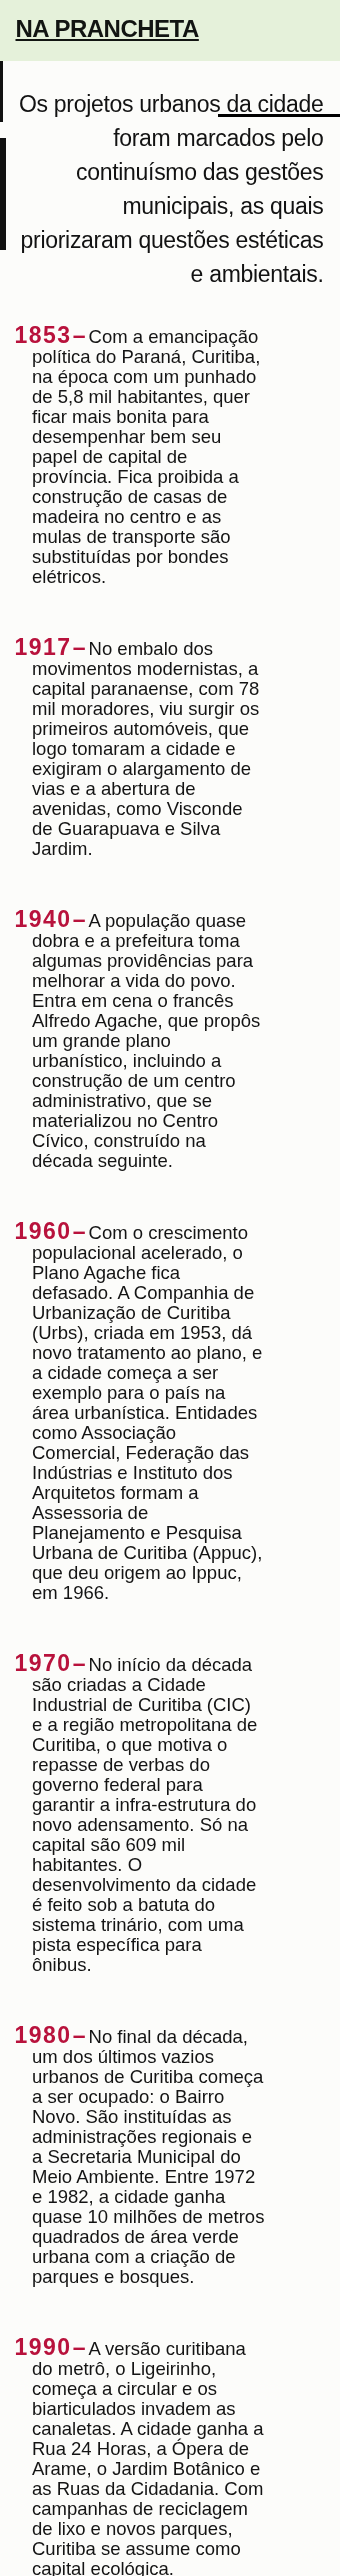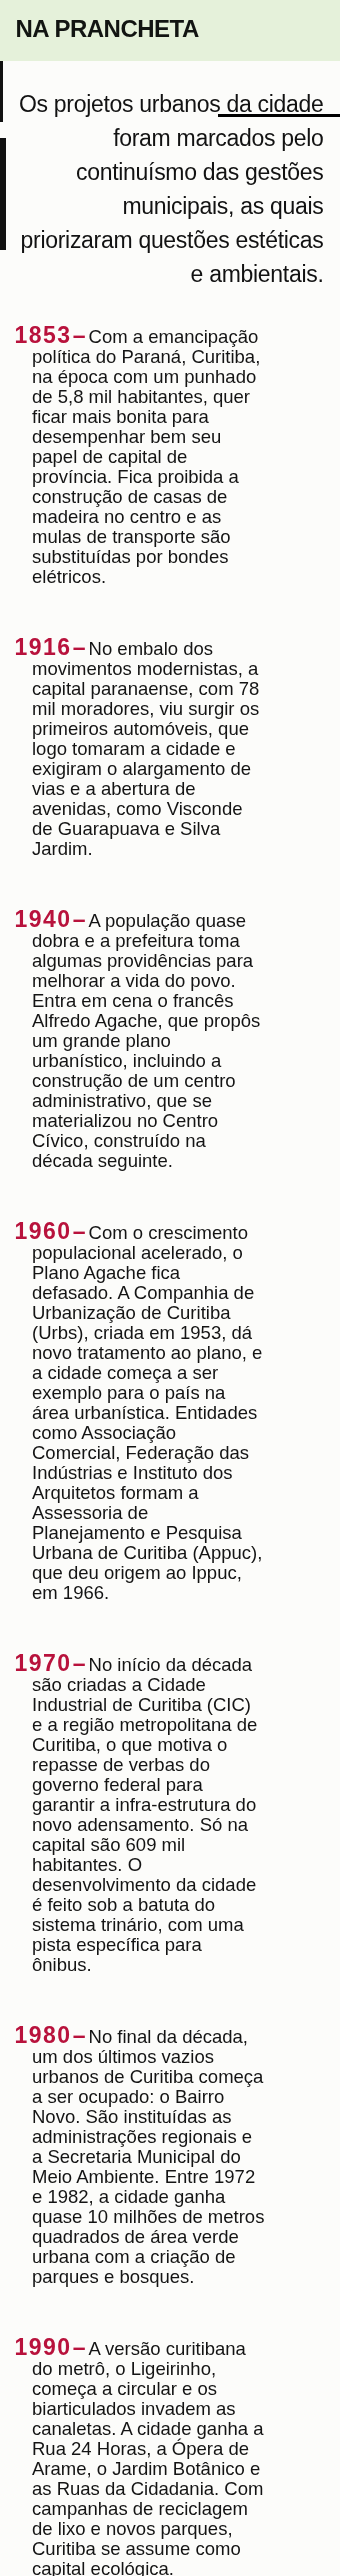--- a/index.html
+++ b/index.html
@@ -36,20 +36,21 @@
     background: #e5f1da;
   }
   .band h1 {
     margin: 0;
     padding: 16.5px 0 0 15.5px;
     font-size: 24px;
     line-height: 1;
     font-weight: 700;
     letter-spacing: -0.5px;
     color: #121512;
+    text-decoration: underline;
   }
   
   .intro-underline {
     position: absolute;
     top: 114px;
     left: 218px;
     width: 122px;
     height: 2.6px;
     background: #000;
   }
@@ -102,21 +103,21 @@
   <header class="band">
     <h1>NA PRANCHETA</h1>
   </header>
 
   <div class="intro-underline"></div>
 
   <p class="intro">Os projetos urbanos da cidade foram marcados pelo continuísmo das gestões municipais, as quais priorizaram questões estéticas e ambientais.</p>
 
   <section class="timeline" id="timeline">
       <div class="entry"><span class="year">1853</span><span class="dash">–</span><span class="etext">Com a emancipação política do Paraná, Curitiba, na época com um punhado de 5,8 mil habitantes, quer ficar mais bonita para desempenhar bem seu papel de capital de província. Fica proibida a construção de casas de madeira no centro e as mulas de transporte são substituídas por bondes elétricos.</span></div>
-      <div class="entry"><span class="year">1916</span><span class="dash">–</span><span class="etext">No embalo dos movimentos modernistas, a capital paranaense, com 78 mil moradores, viu surgir os primeiros automóveis, que logo tomaram a cidade e exigiram o alargamento de vias e a abertura de avenidas, como Visconde de Guarapuava e Silva Jardim.</span></div>
+      <div class="entry"><span class="year">1917</span><span class="dash">–</span><span class="etext">No embalo dos movimentos modernistas, a capital paranaense, com 78 mil moradores, viu surgir os primeiros automóveis, que logo tomaram a cidade e exigiram o alargamento de vias e a abertura de avenidas, como Visconde de Guarapuava e Silva Jardim.</span></div>
       <div class="entry"><span class="year">1940</span><span class="dash">–</span><span class="etext">A população quase dobra e a prefeitura toma algumas providências para melhorar a vida do povo. Entra em cena o francês Alfredo Agache, que propôs um grande plano urbanístico, incluindo a construção de um centro administrativo, que se materializou no Centro Cívico, construído na década seguinte.</span></div>
       <div class="entry"><span class="year">1960</span><span class="dash">–</span><span class="etext">Com o crescimento populacional acelerado, o Plano Agache fica defasado. A Companhia de Urbanização de Curitiba (Urbs), criada em 1953, dá novo tratamento ao plano, e a cidade começa a ser exemplo para o país na área urbanística. Entidades como Associação Comercial, Federação das Indústrias e Instituto dos Arquitetos formam a Assessoria de Planejamento e Pesquisa Urbana de Curitiba (Appuc), que deu origem ao Ippuc, em 1966.</span></div>
       <div class="entry"><span class="year">1970</span><span class="dash">–</span><span class="etext">No início da década são criadas a Cidade Industrial de Curitiba (CIC) e a região metropolitana de Curitiba, o que motiva o repasse de verbas do governo federal para garantir a infra-estrutura do novo adensamento. Só na capital são 609 mil habitantes. O desenvolvimento da cidade é feito sob a batuta do sistema trinário, com uma pista específica para ônibus.</span></div>
       <div class="entry"><span class="year">1980</span><span class="dash">–</span><span class="etext">No final da década, um dos últimos vazios urbanos de Curitiba começa a ser ocupado: o Bairro Novo. São instituídas as administrações regionais e a Secretaria Municipal do Meio Ambiente. Entre 1972 e 1982, a cidade ganha quase 10 milhões de metros quadrados de área verde urbana com a criação de parques e bosques.</span></div>
       <div class="entry"><span class="year">1990</span><span class="dash">–</span><span class="etext">A versão curitibana do metrô, o Ligeirinho, começa a circular e os biarticulados invadem as canaletas. A cidade ganha a Rua 24 Horas, a Ópera de Arame, o Jardim Botânico e as Ruas da Cidadania. Com campanhas de reciclagem de lixo e novos parques, Curitiba se assume como capital ecológica.</span></div>
     </section>
 
 </div>
 
 

